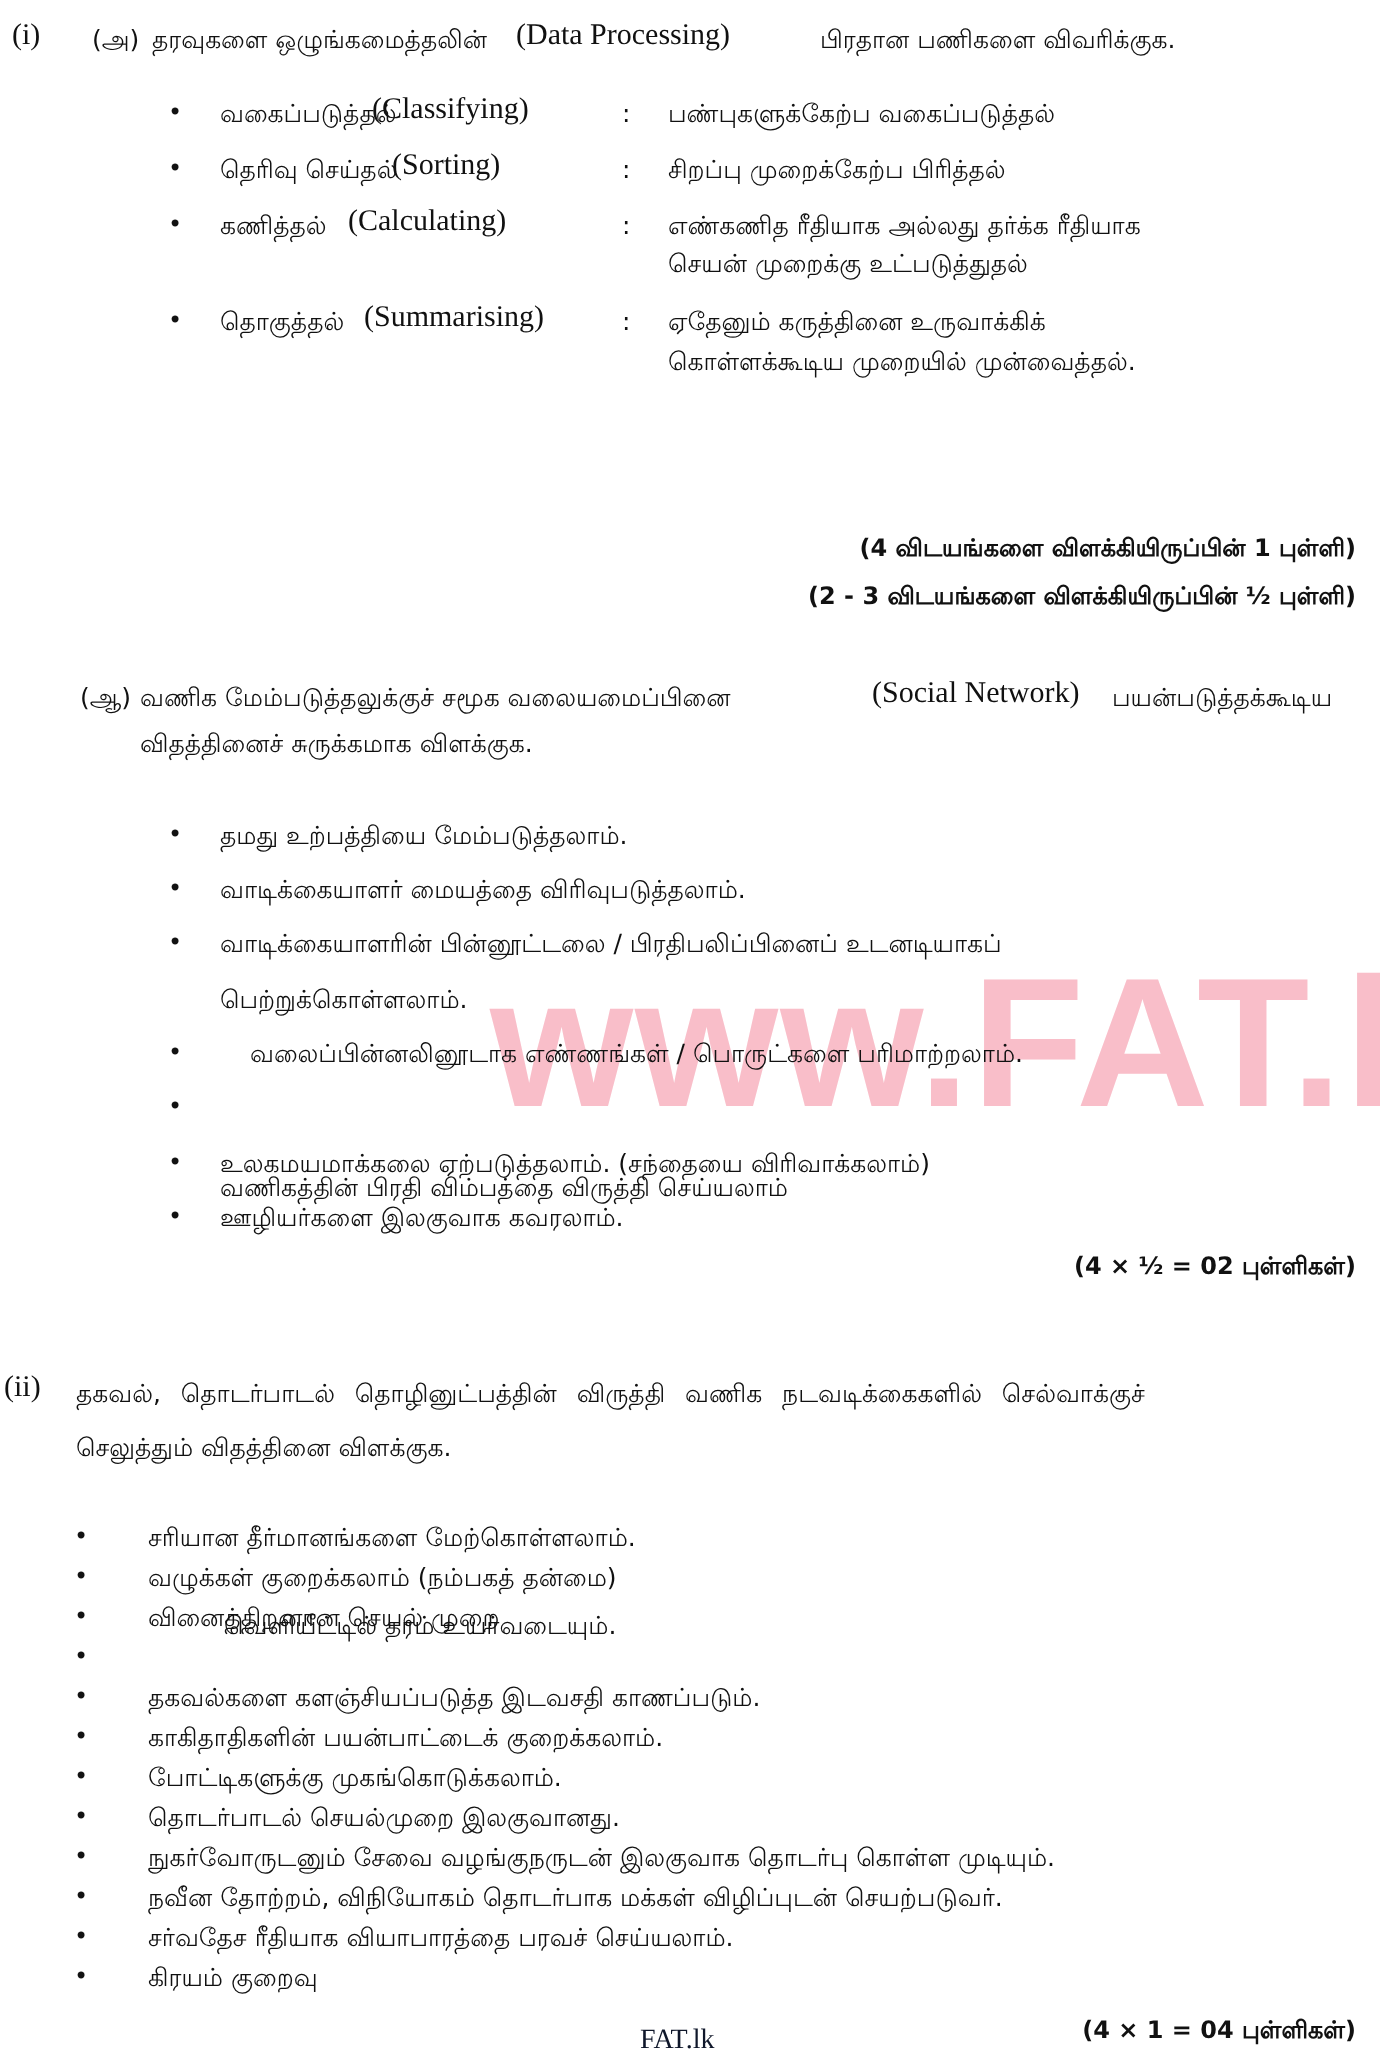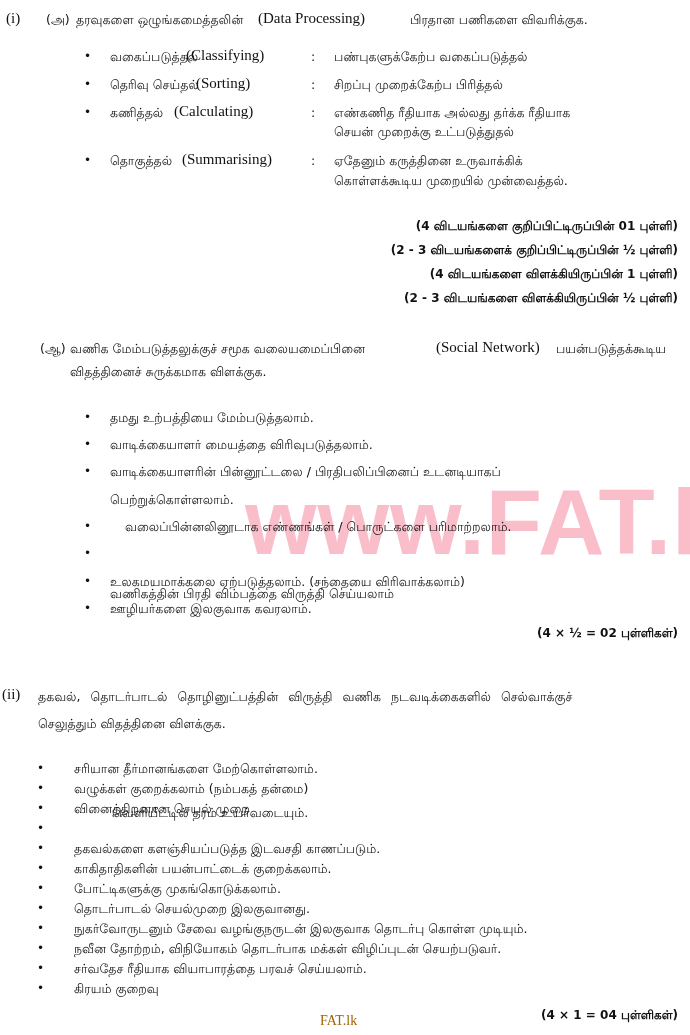--- a/index.html
+++ b/index.html
@@ -14,21 +14,21 @@
   .bold { font-weight: bold; font-size: 12px; }
   .right { right: 12px; text-align: right; }
   .watermark {
     position: absolute; left: 245px; top: 470px; font-family: "Liberation Sans", sans-serif;
     font-weight: bold; font-size: 92px; color: #f7a9b8; opacity: 0.75; letter-spacing: 1px;
     z-index: 0; white-space: nowrap;
   }
   .content { position: absolute; inset: 0; z-index: 1; }
   .footer {
     position: absolute; left: 320px; top: 1013px; font-family: "Liberation Serif", serif;
-    font-size: 14px; color: #a16207;
+    font-size: 14px; color: #0f172a;
   }
 </style>
 </head>
 <body>
 
 <div class="watermark">www.FAT.lk</div>
 
 <div class="content">
 
   <span class="abs serif" style="left:6px;top:10px;">(i)</span>
@@ -61,22 +61,20 @@
   </div>
   <div>
     <span class="bullet" style="left:84px;top:153px;">•</span>
     <span class="abs t" style="left:110px;top:153px;">தொகுத்தல்</span>
     <span class="abs serif" style="left:182px;top:151px;">(Summarising)</span>
     <span class="abs t" style="left:311px;top:153px;">:</span>
     <span class="abs t" style="left:334px;top:153px;">ஏதேனும் கருத்தினை உருவாக்கிக்</span>
     <span class="abs t" style="left:334px;top:173px;">கொள்ளக்கூடிய முறையில் முன்வைத்தல்.</span>
   </div>
 
-  <span class="abs bold right" style="top:219px;">(4 விடயங்களை குறிப்பிட்டிருப்பின் 01 புள்ளி)</span>
-  <span class="abs bold right" style="top:243px;">(2 - 3 விடயங்களைக் குறிப்பிட்டிருப்பின் ½ புள்ளி)</span>
   <span class="abs bold right" style="top:267px;">(4 விடயங்களை விளக்கியிருப்பின் 1 புள்ளி)</span>
   <span class="abs bold right" style="top:291px;">(2 - 3 விடயங்களை விளக்கியிருப்பின் ½ புள்ளி)</span>
 
   <span class="abs t" style="left:40px;top:341px;">(ஆ)</span>
   <span class="abs t" style="left:70px;top:341px;">வணிக மேம்படுத்தலுக்குச் சமூக வலையமைப்பினை</span>
   <span class="abs serif" style="left:436px;top:339px;">(Social Network)</span>
   <span class="abs t" style="left:556px;top:341px;">பயன்படுத்தக்கூடிய</span>
   <span class="abs t" style="left:70px;top:364px;">விதத்தினைச் சுருக்கமாக விளக்குக.</span>
 
   <div>

